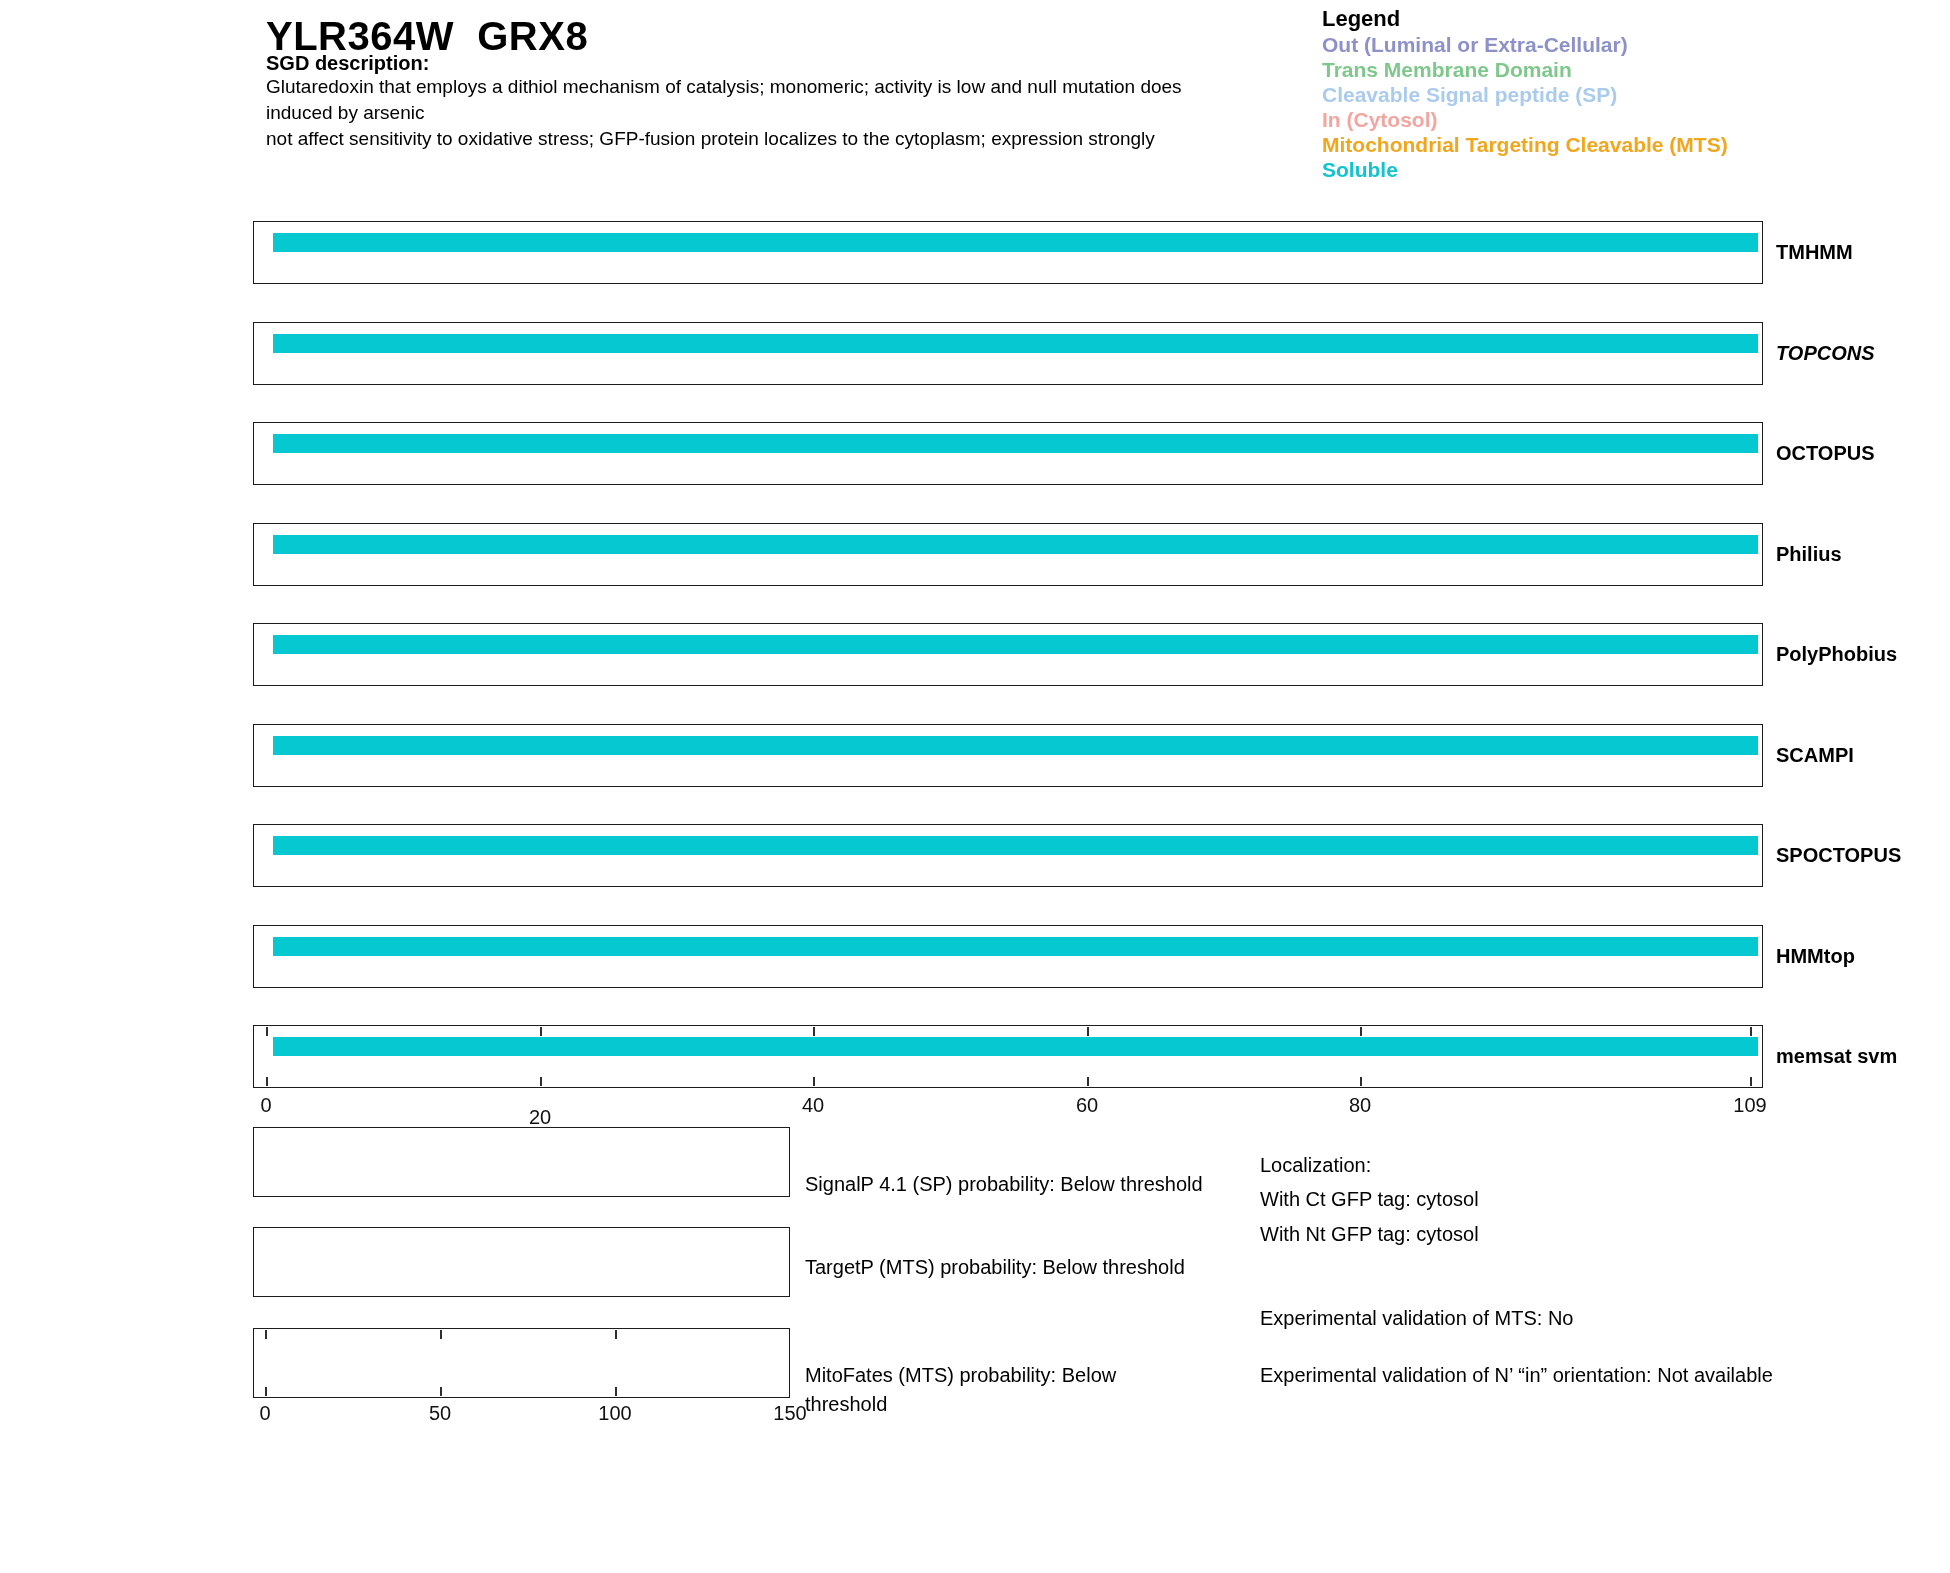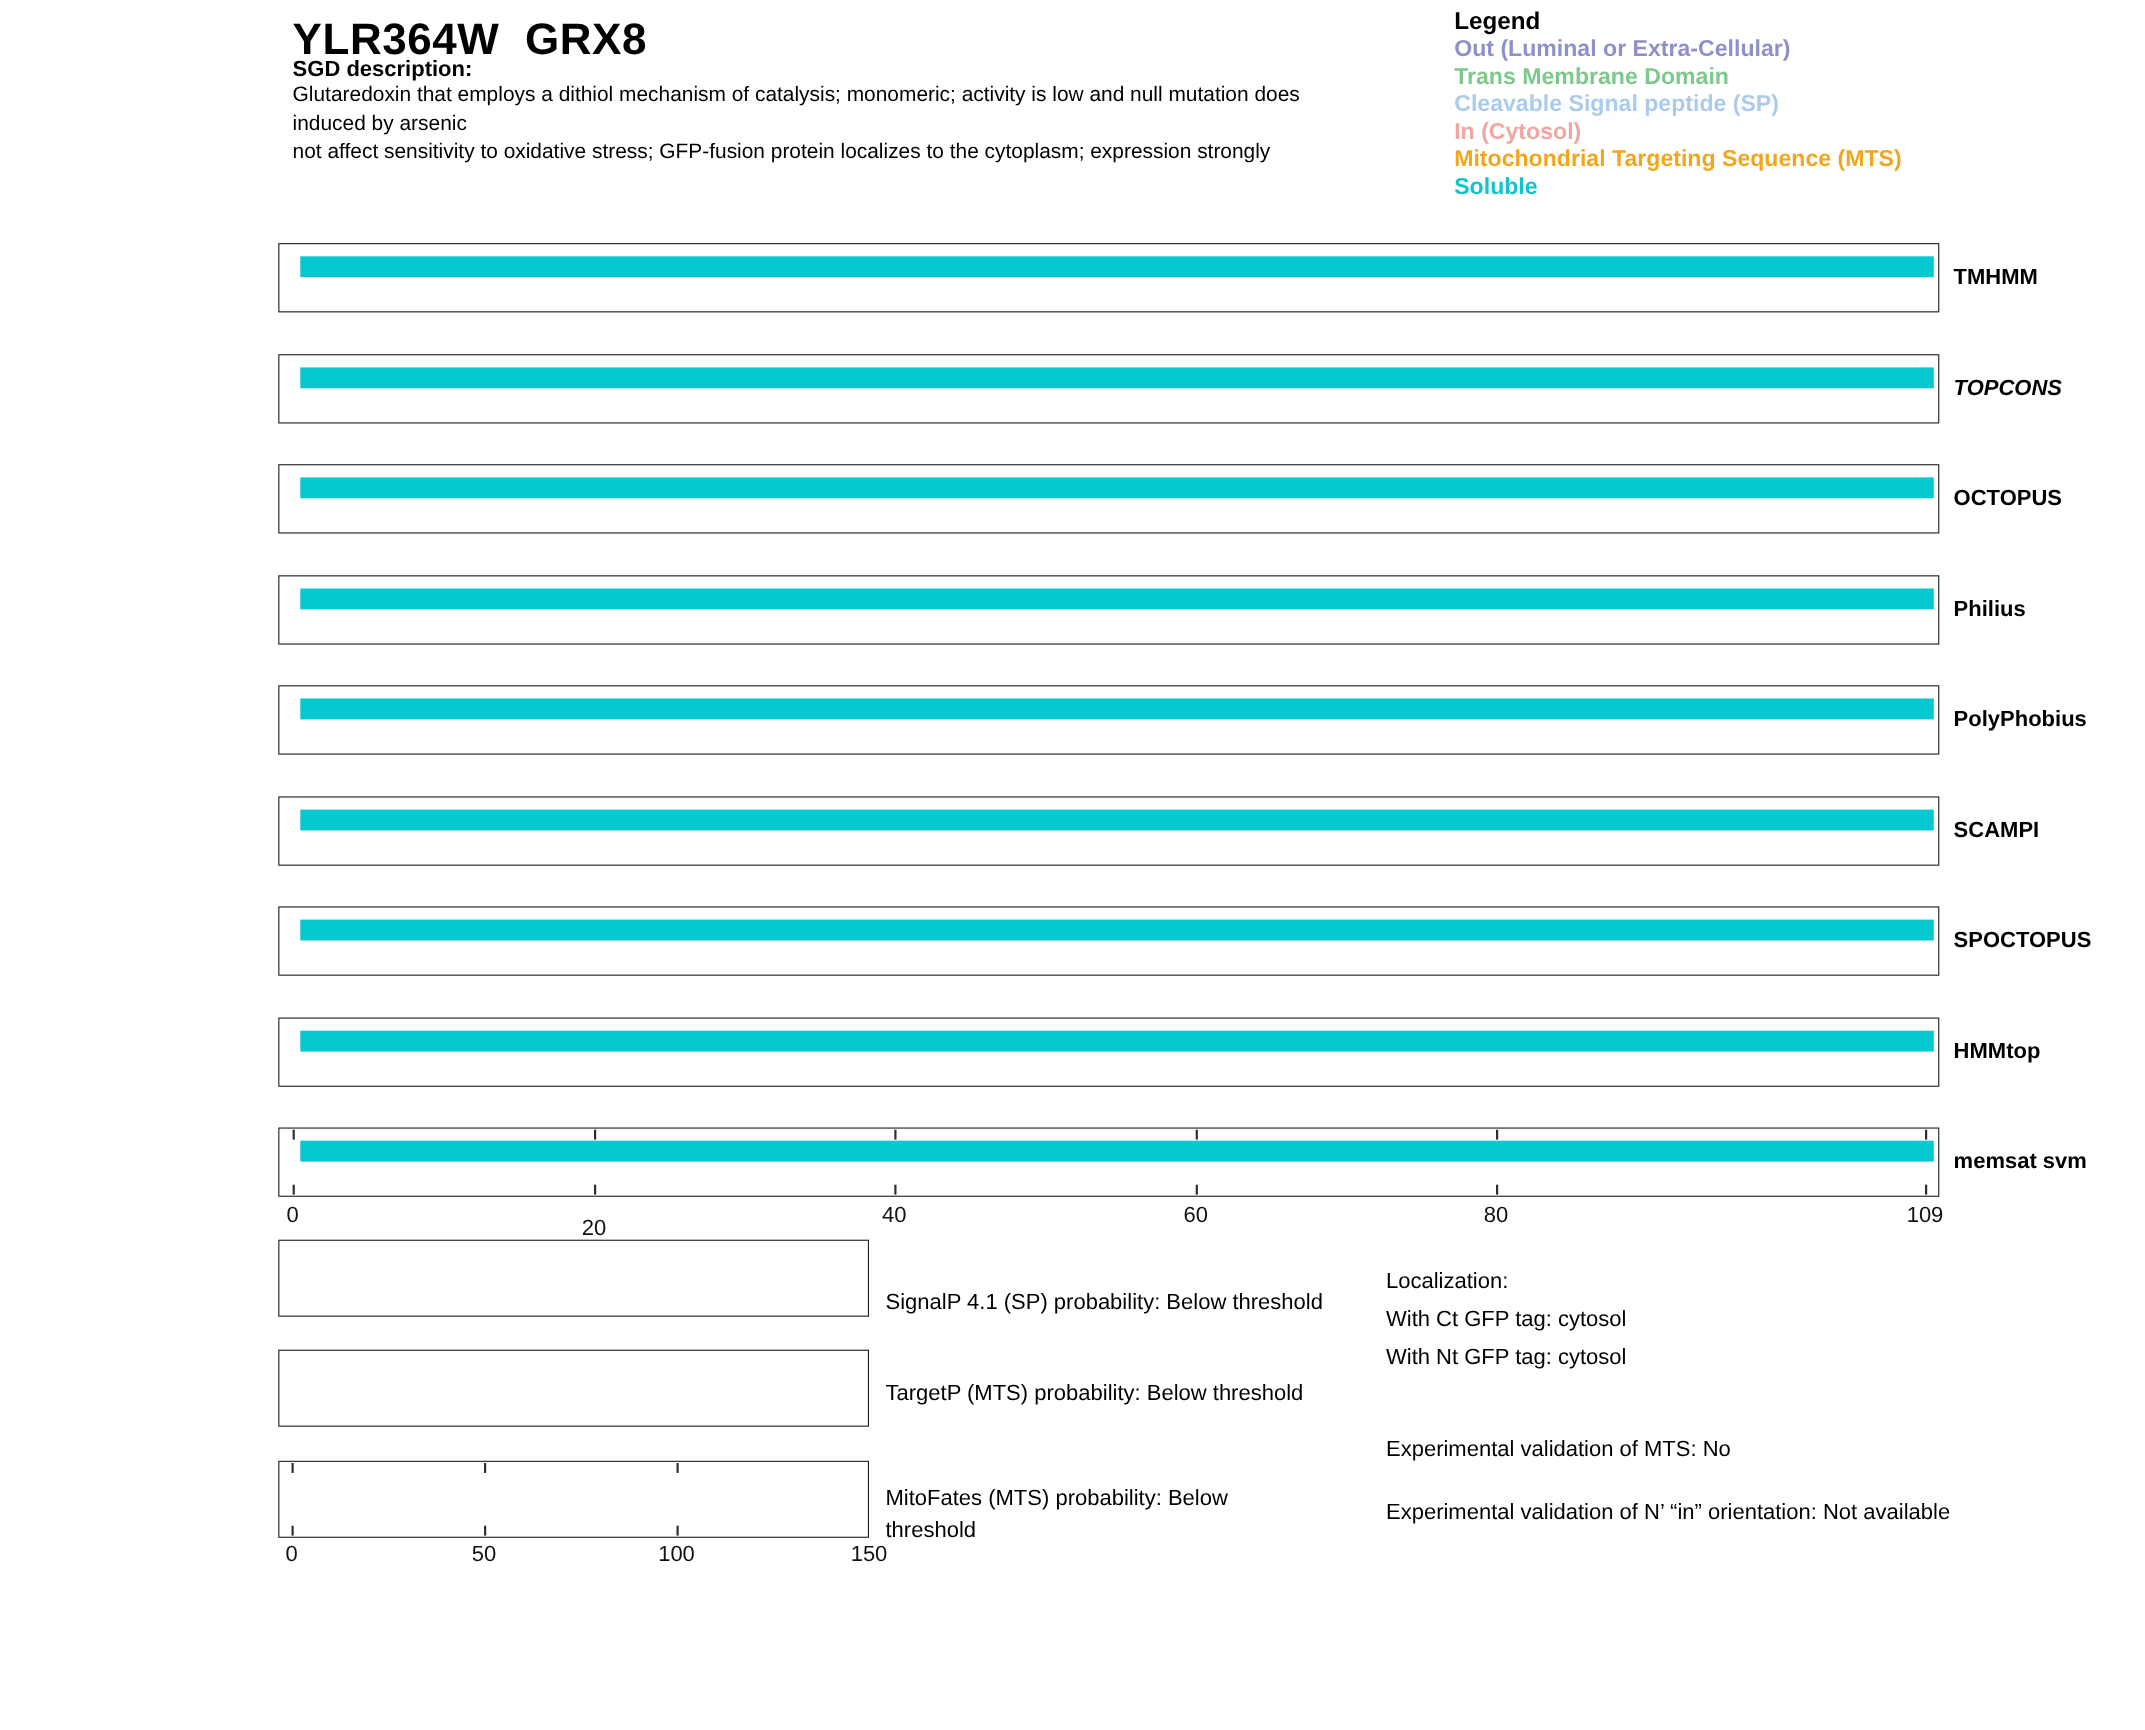--- a/index.html
+++ b/index.html
@@ -13,21 +13,21 @@
   .legend{position:absolute;left:1322px;top:6px;}
   .legend-heading{font-size:22px;font-weight:bold;line-height:26px;color:#000;}
   .legend-item{font-size:21px;font-weight:bold;line-height:25px;white-space:nowrap;}
   .box{position:absolute;border:1.5px solid #1c1c1c;box-sizing:border-box;background:#fff;}
   .bar{position:absolute;}
   .tick{position:absolute;width:2px;background:#2e2e2e;}
   .track-label{position:absolute;left:1776px;height:63px;display:flex;align-items:center;
                font-size:20px;font-weight:bold;white-space:nowrap;}
   .axis-label{position:absolute;transform:translateX(-50%);font-size:20px;white-space:nowrap;color:#111;}
   .plabel{position:absolute;left:805px;font-size:20px;line-height:29px;white-space:nowrap;}
-  .plabel.wrap{white-space:normal;width:365px;}
+  .plabel.wrap{white-space:normal;width:365px;margin-top:13px;}
   .rc{position:absolute;left:1260px;font-size:20px;line-height:30px;white-space:nowrap;}
   .rc.wrapcol{white-space:normal;width:515px;line-height:31px;}
   .bold{font-weight:normal;}
 </style>
 </head>
 <body>
 
 <div id="canvas">
 
   <div class="page-title">YLR364W  GRX8</div>
@@ -38,21 +38,21 @@
     <div>not affect sensitivity to oxidative stress; GFP-fusion protein localizes to the cytoplasm; expression strongly</div>
   </div>
 
   <div class="legend">
     <div class="legend-heading">Legend</div>
     <div id="legend-items">
         <div class="legend-item" style="color: rgb(142, 145, 200);">Out (Luminal or Extra-Cellular)</div>
         <div class="legend-item" style="color: rgb(126, 200, 140);">Trans Membrane Domain</div>
         <div class="legend-item" style="color: rgb(171, 203, 237);">Cleavable Signal peptide (SP)</div>
         <div class="legend-item" style="color: rgb(242, 166, 161);">In (Cytosol)</div>
-        <div class="legend-item" style="color: rgb(240, 167, 30);">Mitochondrial Targeting Sequence (MTS)</div>
+        <div class="legend-item" style="color: rgb(240, 167, 30);">Mitochondrial Targeting Cleavable (MTS)</div>
         <div class="legend-item" style="color: rgb(18, 196, 206);">Soluble</div>
       </div>
   </div>
 
   <div id="tracks">
       <div class="box" style="left: 253px; top: 221px; width: 1510px; height: 63px;"></div>
       <div class="bar" style="left: 273px; top: 233px; width: 1485px; height: 19px; background: rgb(5, 200, 209);"></div>
       <div class="track-label" style="top: 221px;">TMHMM</div>
       <div class="box" style="left: 253px; top: 322px; width: 1510px; height: 63px;"></div>
       <div class="bar" style="left: 273px; top: 334px; width: 1485px; height: 19px; background: rgb(5, 200, 209);"></div>

